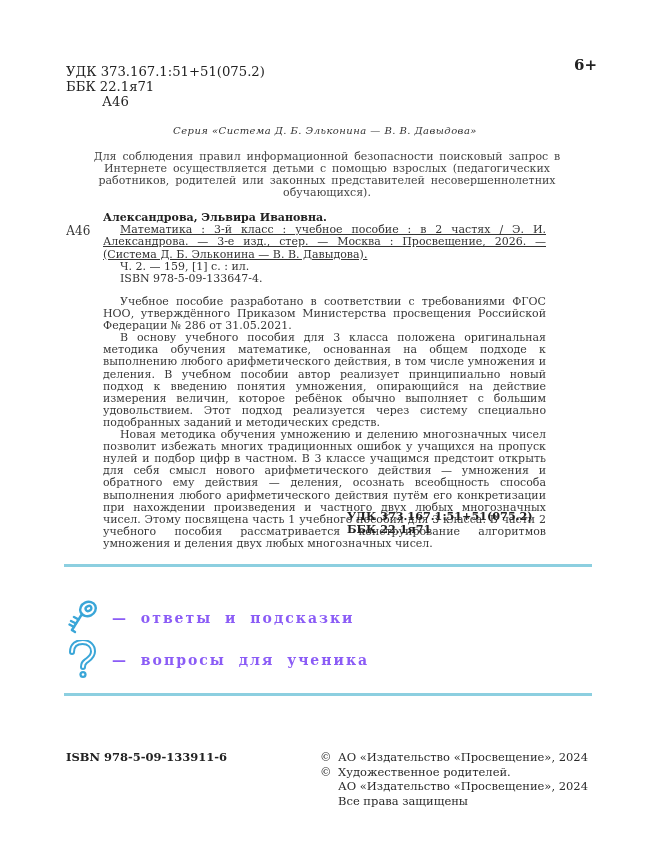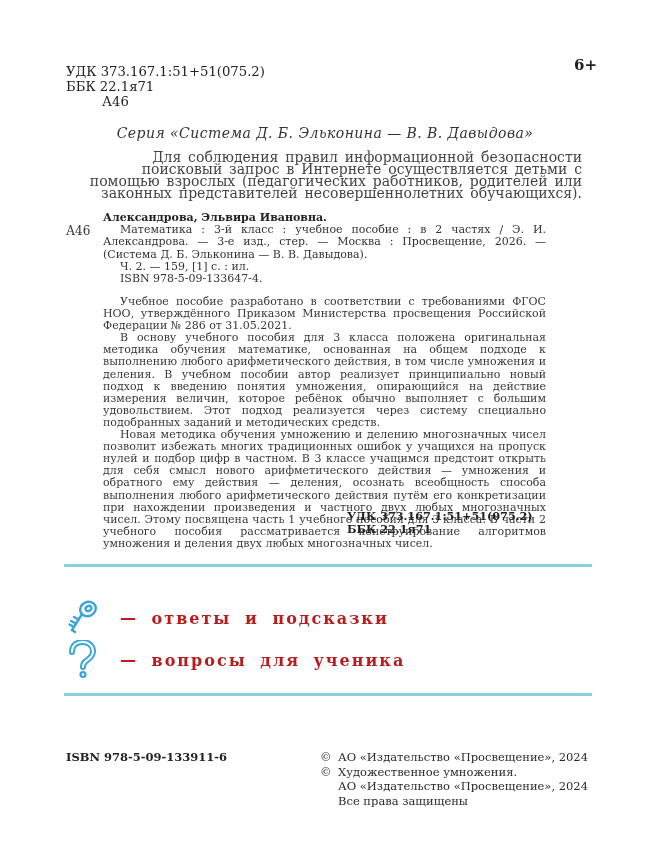--- a/index.html
+++ b/index.html
@@ -9,48 +9,48 @@
       color: #2a2a2a; overflow: hidden;
     }
     .page { position: relative; width: 650px; height: 860px; }
 
     .age { position: absolute; left: 574px; top: 56px; font-size: 15px; font-weight: bold; color: #222; }
 
     .udk-top { position: absolute; left: 66px; top: 64px; font-size: 13.2px; line-height: 15px; color: #222; }
     .udk-top .indent { padding-left: 36px; }
 
     .series { position: absolute; left: 0; width: 650px; top: 125px; text-align: center;
-      font-style: italic; font-size: 14px; letter-spacing: 0.45px; color: #333; }
+      font-style: italic; font-size: 10px; letter-spacing: 0.45px; color: #333; }
 
-    .safety { position: absolute; left: 72px; width: 510px; top: 151px; text-align: right;
-      font-size: 14px; line-height: 12px; word-spacing: 2.4px; color: #444; }
+    .safety { position: absolute; left: 72px; width: 510px; top: 151px; text-align: center;
+      font-size: 11px; line-height: 12px; word-spacing: 2.4px; color: #444; }
 
     .biblio { position: absolute; left: 66px; top: 212px; width: 480px; font-size: 11px; line-height: 12.2px; color: #333; }
     .biblio .side { position: absolute; left: 0; top: 13px; font-size: 12px; }
     .biblio .body { margin-left: 37px; width: 443px; }
     .biblio .author { font-weight: bold; color: #222; }
-    .biblio .p { text-indent: 17px; text-align: justify; }
+    .biblio .p { text-indent: 17px; text-align: justify; text-decoration: underline; }
     .biblio .isbn { padding-left: 17px; }
 
     .desc { position: absolute; left: 103px; top: 296px; width: 443px; font-size: 11px; line-height: 12.1px; color: #383838; }
     .desc p { text-indent: 17px; text-align: justify; }
 
     .udk-bottom { position: absolute; left: 347px; top: 510px; font-size: 11.2px; line-height: 12.5px; font-weight: bold; color: #222; }
 
     .rule { position: absolute; left: 64px; width: 528px; height: 3px; background: #8ccfe0; }
     .rule.top { top: 564px; }
     .rule.bottom { top: 693px; }
 
     .legend-title { position: absolute; left: 64px; top: 573px; font-size: 16.5px; font-weight: bold; letter-spacing: 0.3px; color: #222; }
 
     .legend-item { position: absolute; left: 64px; height: 40px; display: flex; align-items: center; }
     .legend-item.key { top: 598px; }
     .legend-item.q { top: 640px; }
     .legend-item .icon { width: 36px; height: 40px; display: flex; align-items: center; justify-content: center; }
-    .legend-item .label { margin-left: 20px; font-size: 16px; font-weight: bold; letter-spacing: 2px; word-spacing: 6px; color: #b91c1c; }
+    .legend-item .label { margin-left: 12px; font-size: 14px; font-weight: bold; letter-spacing: 2px; word-spacing: 6px; color: #8b5cf6; }
 
     .isbn-bottom { position: absolute; left: 66px; top: 750px; font-size: 11.5px; line-height: 14.5px; font-weight: bold; color: #222; }
 
     .copyright { position: absolute; left: 320px; top: 750px; font-size: 11.5px; line-height: 14.5px; color: #2a2a2a; }
     .copyright .row { display: flex; }
     .copyright .sym { width: 18px; }
   </style>
 </head>
 <body>
 
@@ -127,21 +127,21 @@
     <div>ISBN 978-5-09-133911-6</div>
   </div>
 
   <div class="copyright">
     <div class="row">
       <span class="sym">©</span>
       <span>АО «Издательство «Просвещение», 2024</span>
     </div>
     <div class="row">
       <span class="sym">©</span>
-      <span>Художественное умножения.</span>
+      <span>Художественное родителей.</span>
     </div>
     <div class="row">
       <span class="sym"></span>
       <span>АО «Издательство «Просвещение», 2024</span>
     </div>
     <div class="row">
       <span class="sym"></span>
       <span>Все права защищены</span>
     </div>
   </div>

